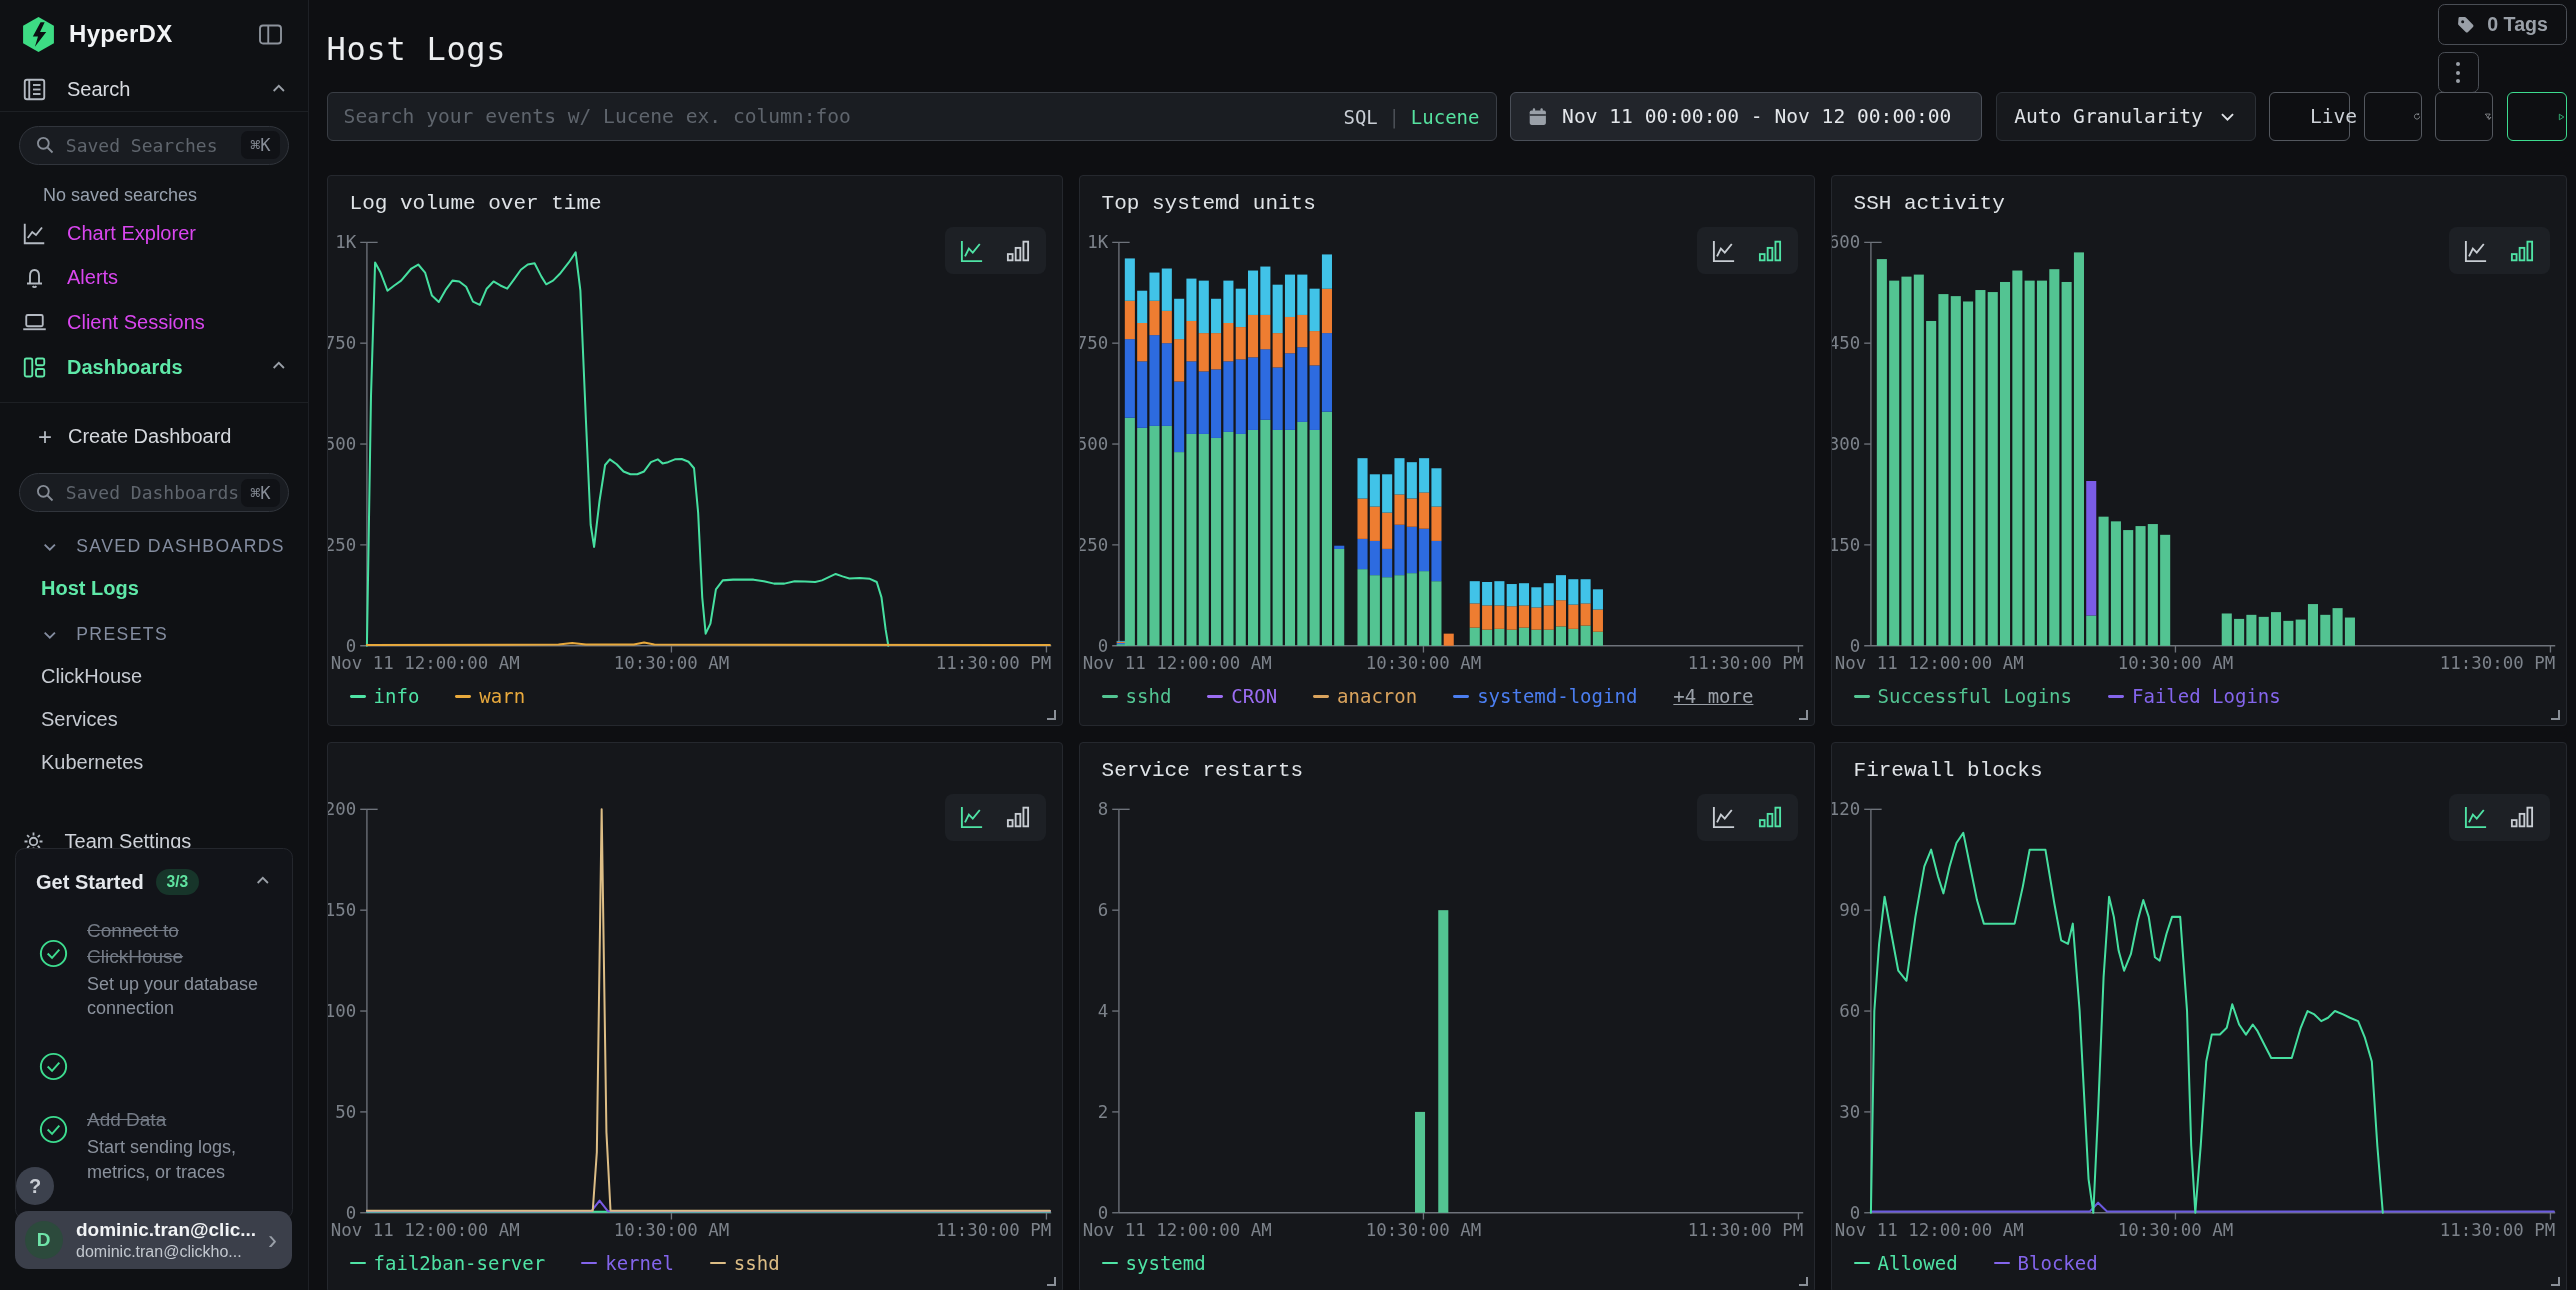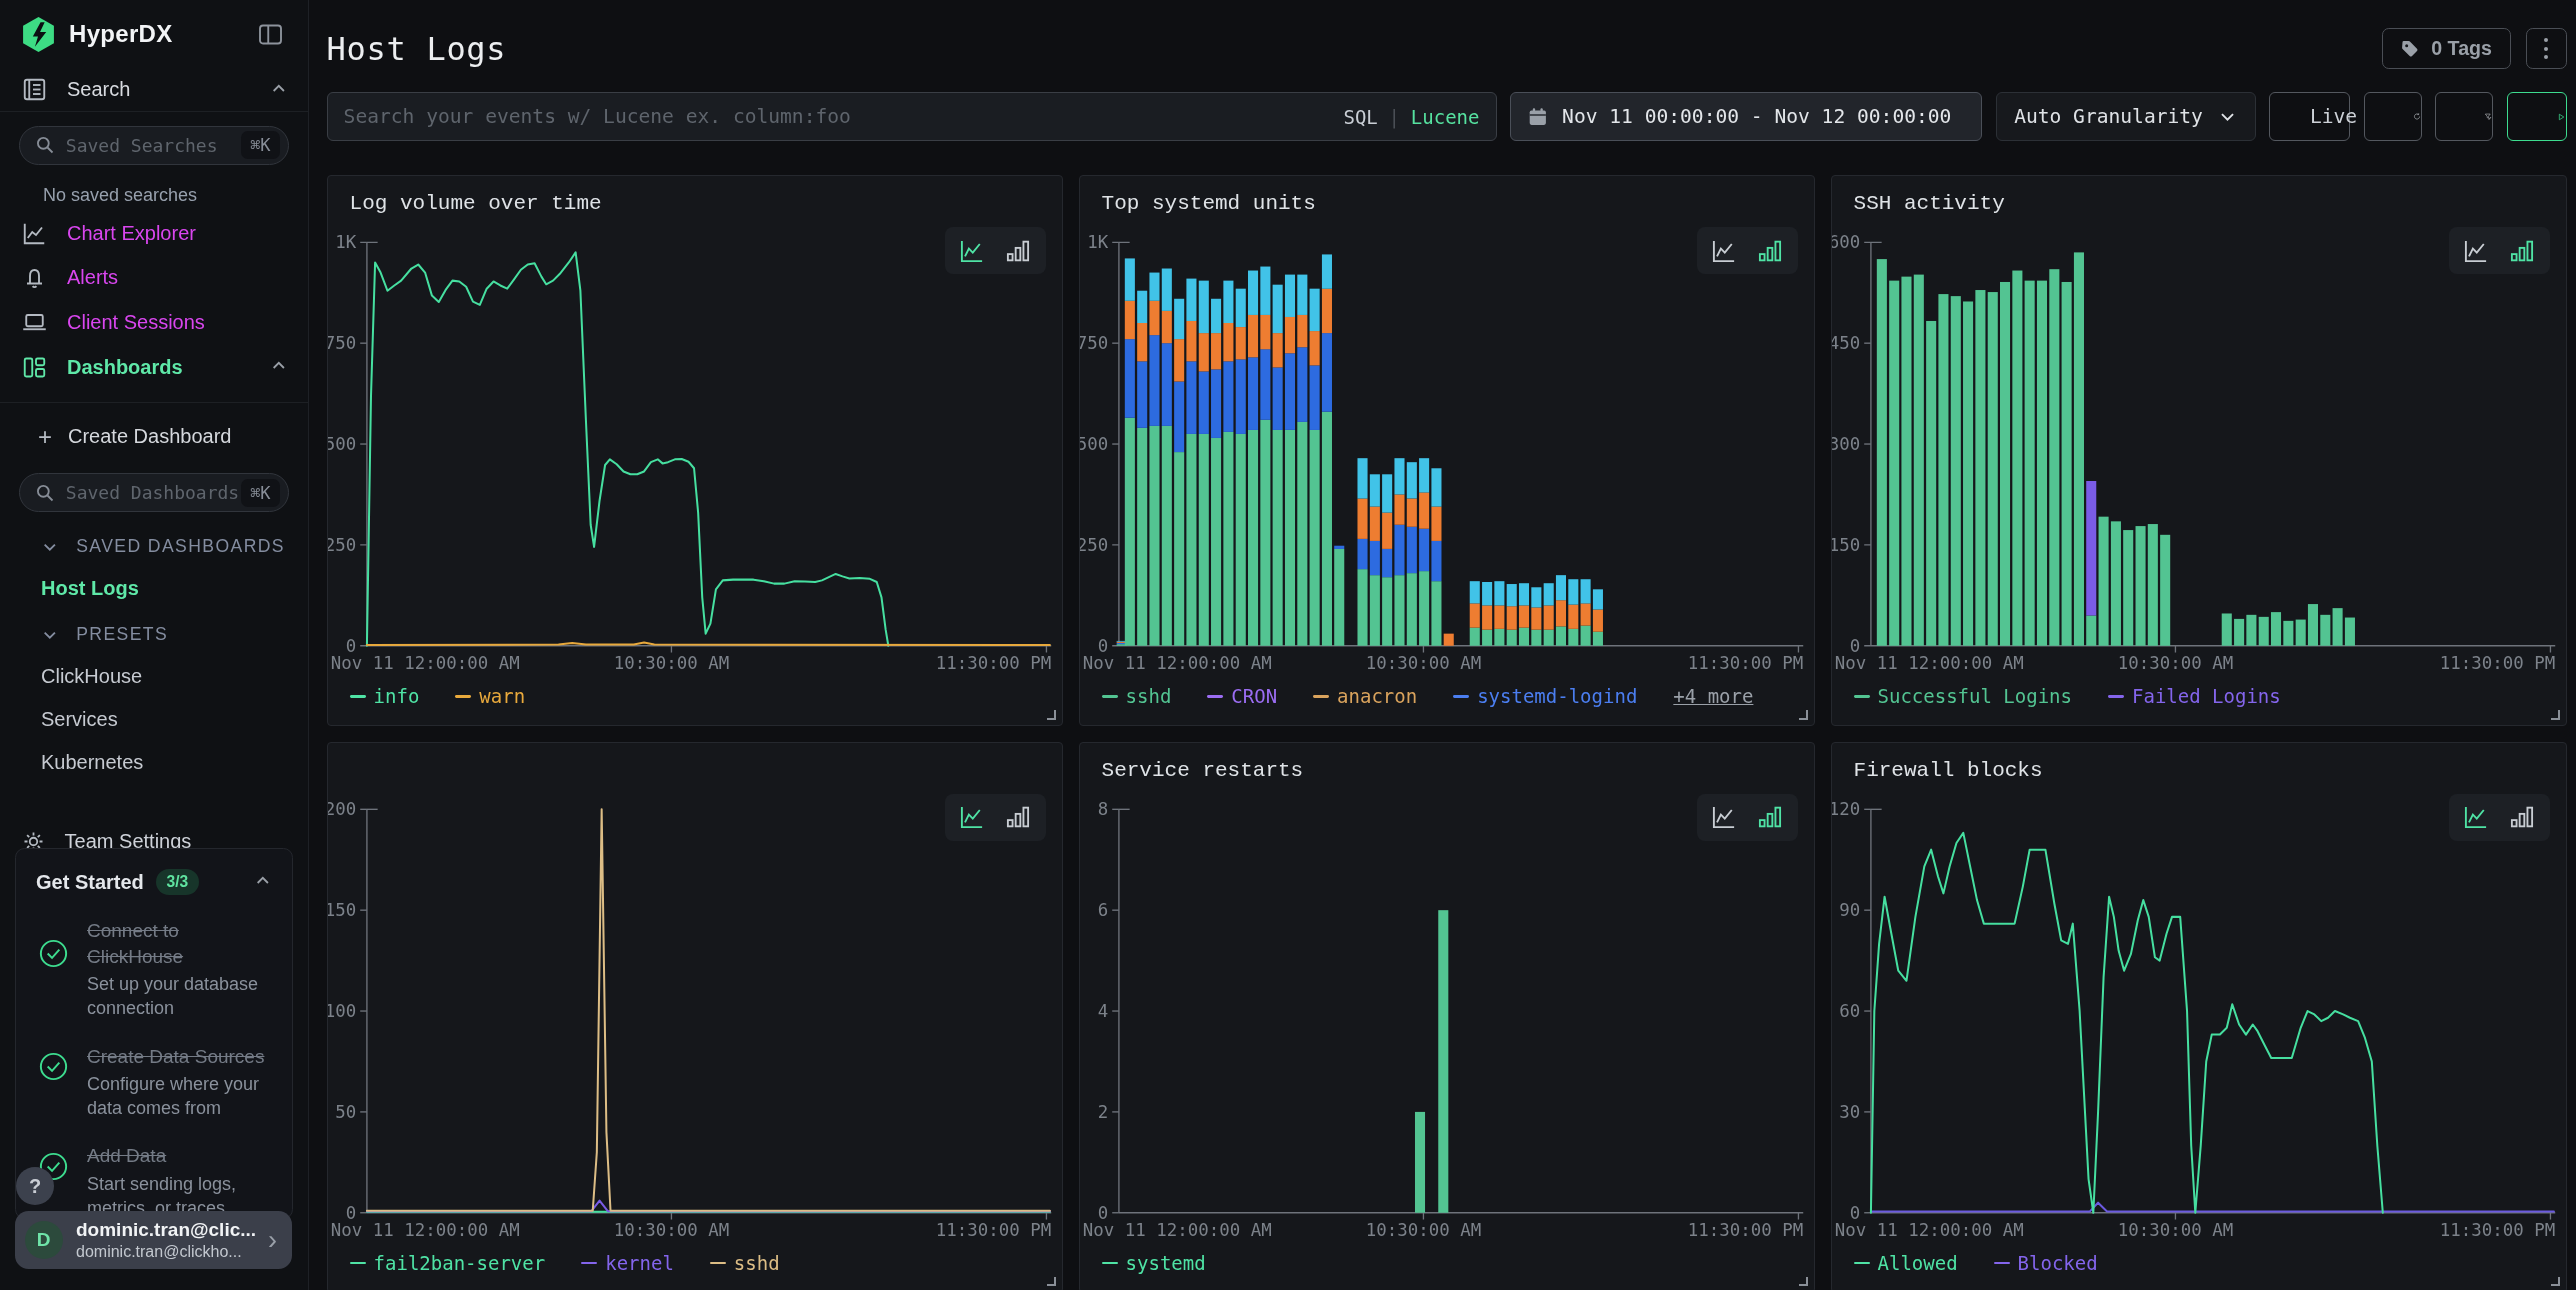--- a/index.html
+++ b/index.html
@@ -85,21 +85,21 @@
   .avatar { width:38px; height:38px; border-radius:50%; background:#2c4a3c; color:#6fe3a8; font-weight:bold; font-size:19px; display:flex; align-items:center; justify-content:center; flex:none; }
   .user-meta { margin-left:13.5px; min-width:0; }
   .user-name { font-size:19px; font-weight:bold; color:#f1f3f5; white-space:nowrap; }
   .user-email { font-size:16px; color:#c3c8cf; white-space:nowrap; margin-top:1.4px; }
   .user-chev { margin-left:auto; color:#9aa0a9; font-size:27px; }
 
   
   .main { flex:1; min-width:0; padding:0 9.5px 0 17.6px; position:relative; }
   .page-head { display:flex; align-items:center; margin-top:28px; height:41px; }
   .page-title { font-size:32px; font-weight:500; color:#eceef0; letter-spacing:0.7px; }
-  .head-right { margin-left:auto; display:flex; gap:15px; }
+  .head-right { margin-left:auto; display:flex; gap:7px;flex-direction:column; }
   .tags-btn { height:41px; border:1.4px solid #4a4e55; border-radius:6.8px; display:flex; align-items:center; padding:0 17.6px; gap:10.8px; color:#9aa0a8; font-size:19.6px; font-weight:bold; cursor:pointer; background:transparent; }
   .kebab-btn { width:41px; height:41px; border:1.4px solid #4a4e55; border-radius:6.8px; display:flex; flex-direction:column; align-items:center; justify-content:center; gap:4.7px; cursor:pointer; background:transparent; }
   .kebab-btn i { width:4px; height:4px; border-radius:50%; background:#9aa0a8; }
 
   .controls { display:flex; margin-top:23px; height:49px; gap:13.5px; }
   .search-box {
     flex:1; background:#1a1d22; border:1.4px solid #3a3e45; border-radius:6px;
     display:flex; align-items:center; padding:0 16px;
   }
   .search-box input { flex:1; background:transparent; border:none; outline:none; font-family:"DejaVu Sans Mono",monospace; font-size:19.6px; color:#c9ced5; }
@@ -287,24 +287,20 @@
         <div class="gs-item-desc">Set up your database connection</div>
       </div>
     </div>
     <div class="gs-item">
       <span class="gs-check" style="padding-top:5.4px">
           <svg width="35" height="35" viewBox="0 0 36 36" fill="none" stroke="#3ddc8f" stroke-width="2">
             <circle cx="18" cy="18" r="13"></circle>
             <polyline points="12,18 16.5,22.5 24,14"></polyline>
           </svg>
         </span>
-      <div>
-        <div class="gs-item-title">Create Data Sources</div>
-        <div class="gs-item-desc">Configure where your data comes from</div>
-      </div>
     </div>
     <div class="gs-item">
       <span class="gs-check" style="padding-top:5.4px">
           <svg width="35" height="35" viewBox="0 0 36 36" fill="none" stroke="#3ddc8f" stroke-width="2">
             <circle cx="18" cy="18" r="13"></circle>
             <polyline points="12,18 16.5,22.5 24,14"></polyline>
           </svg>
         </span>
       <div>
         <div class="gs-item-title">Add Data</div>

